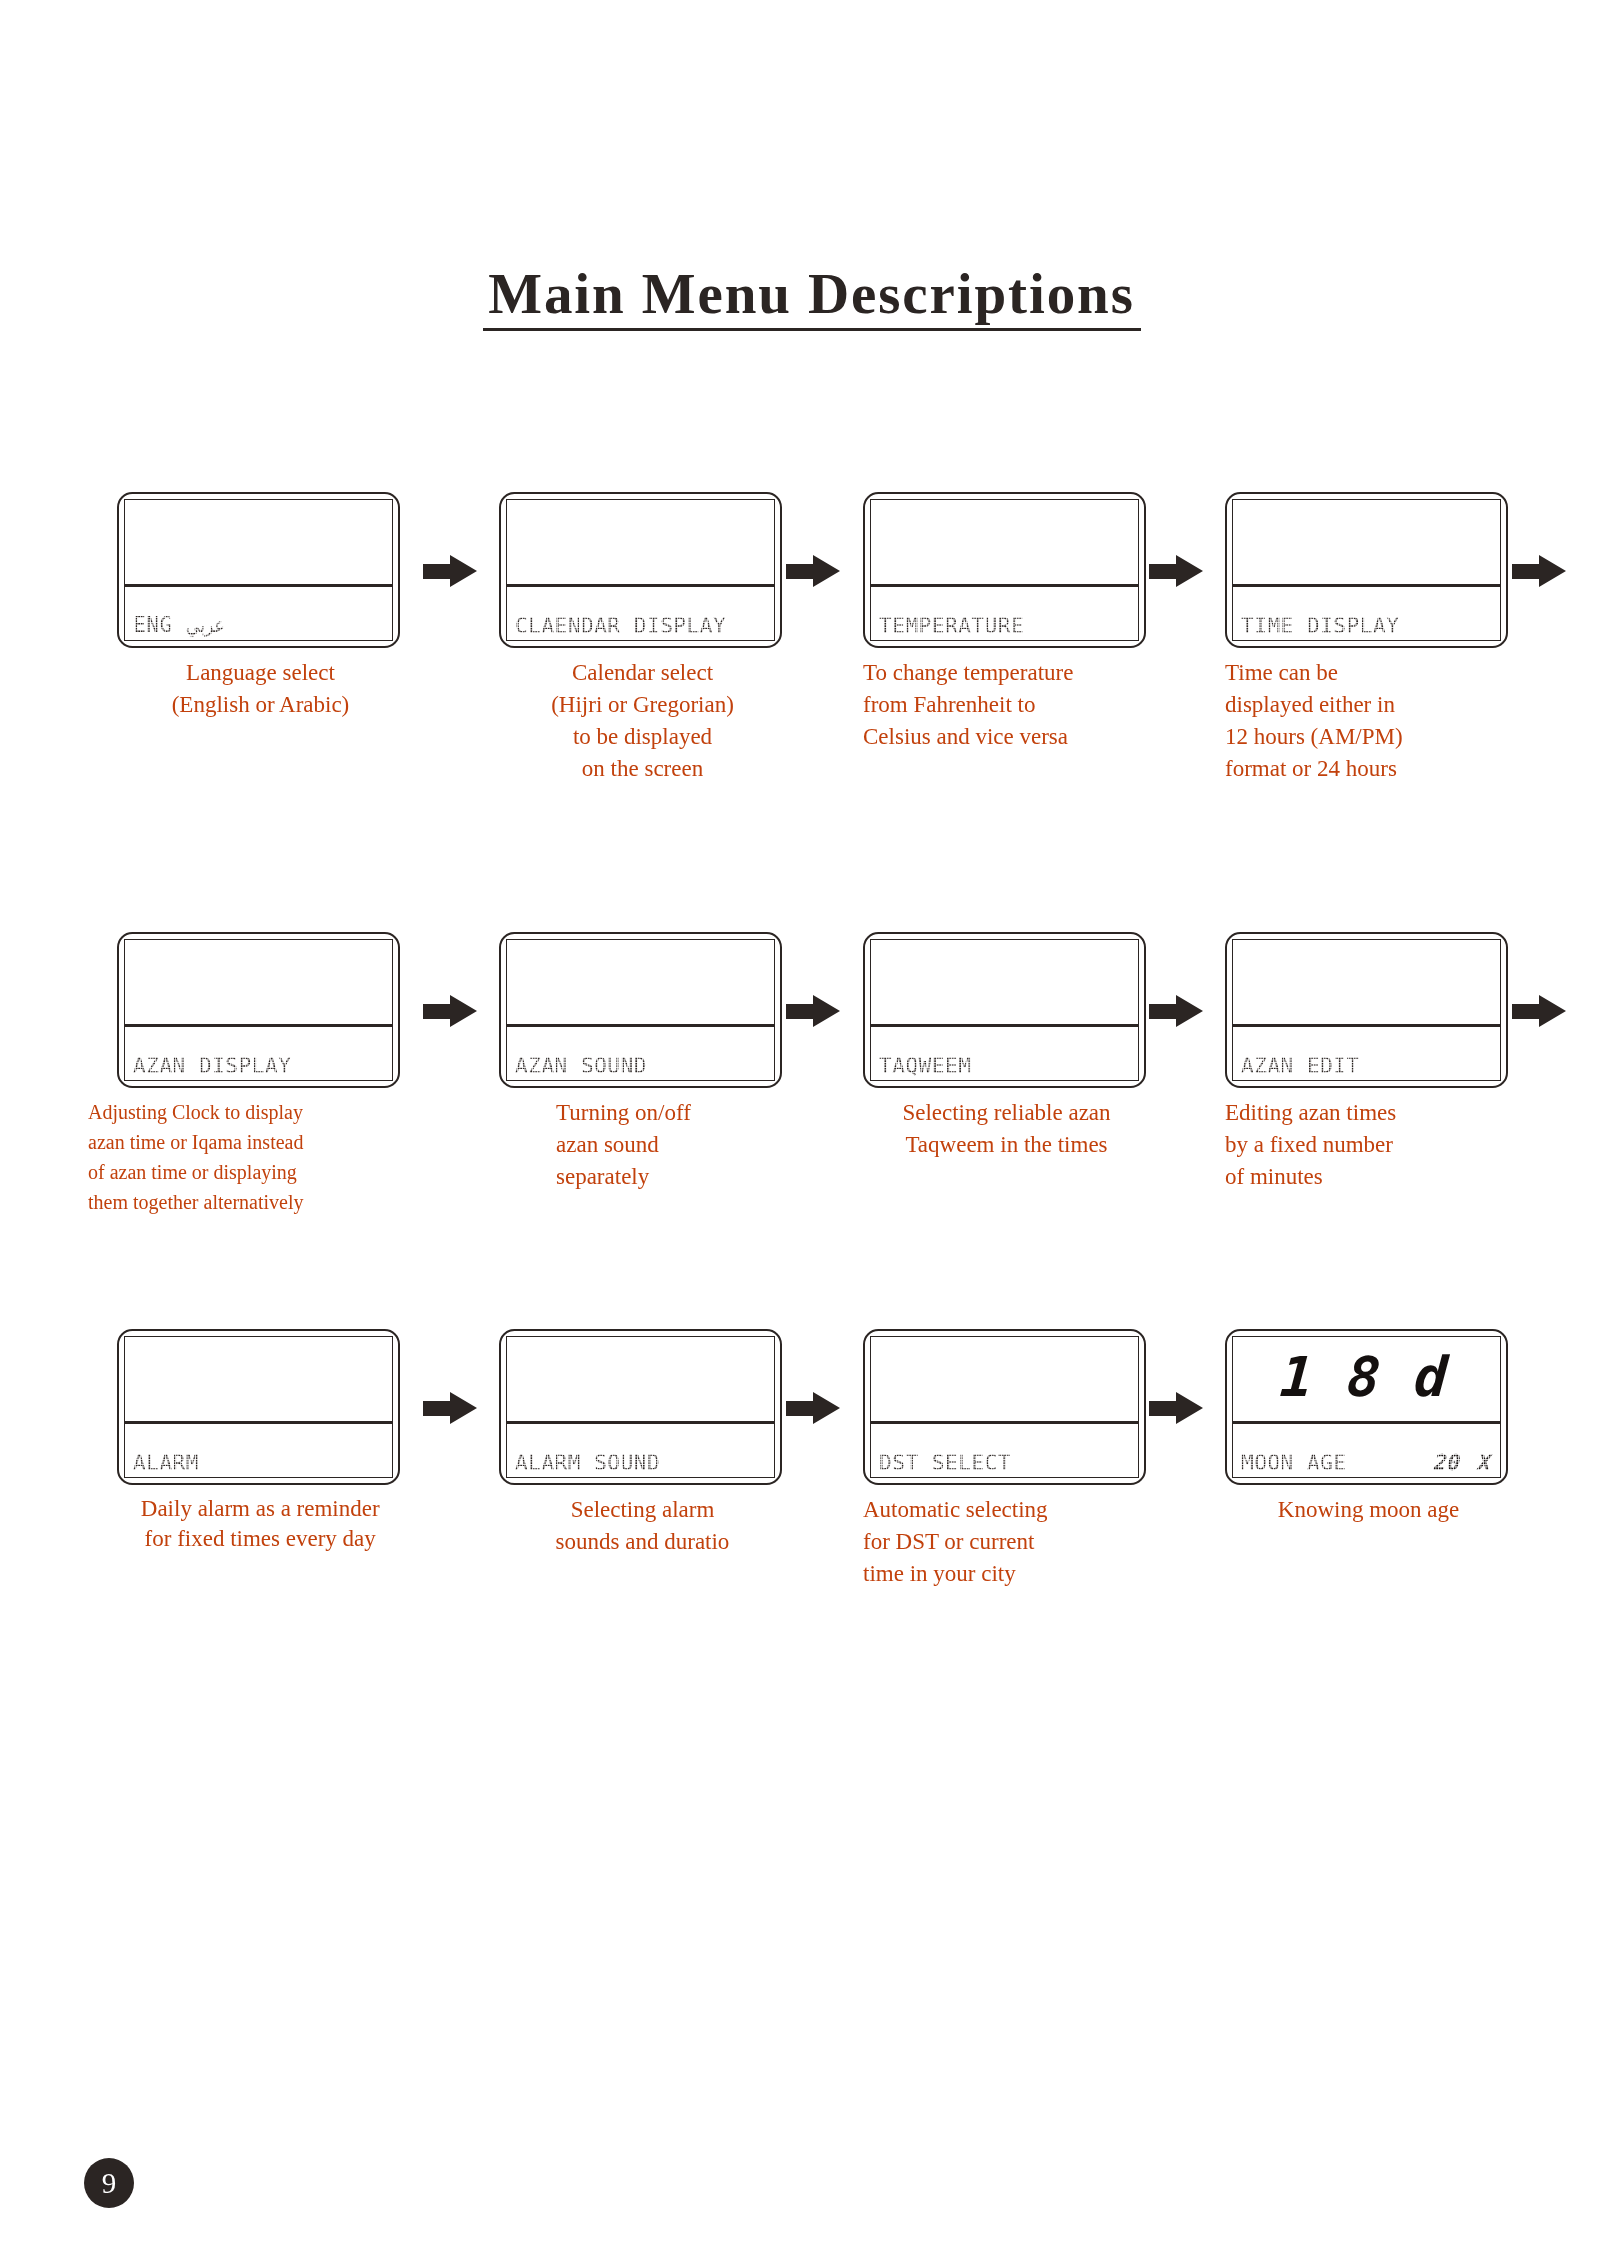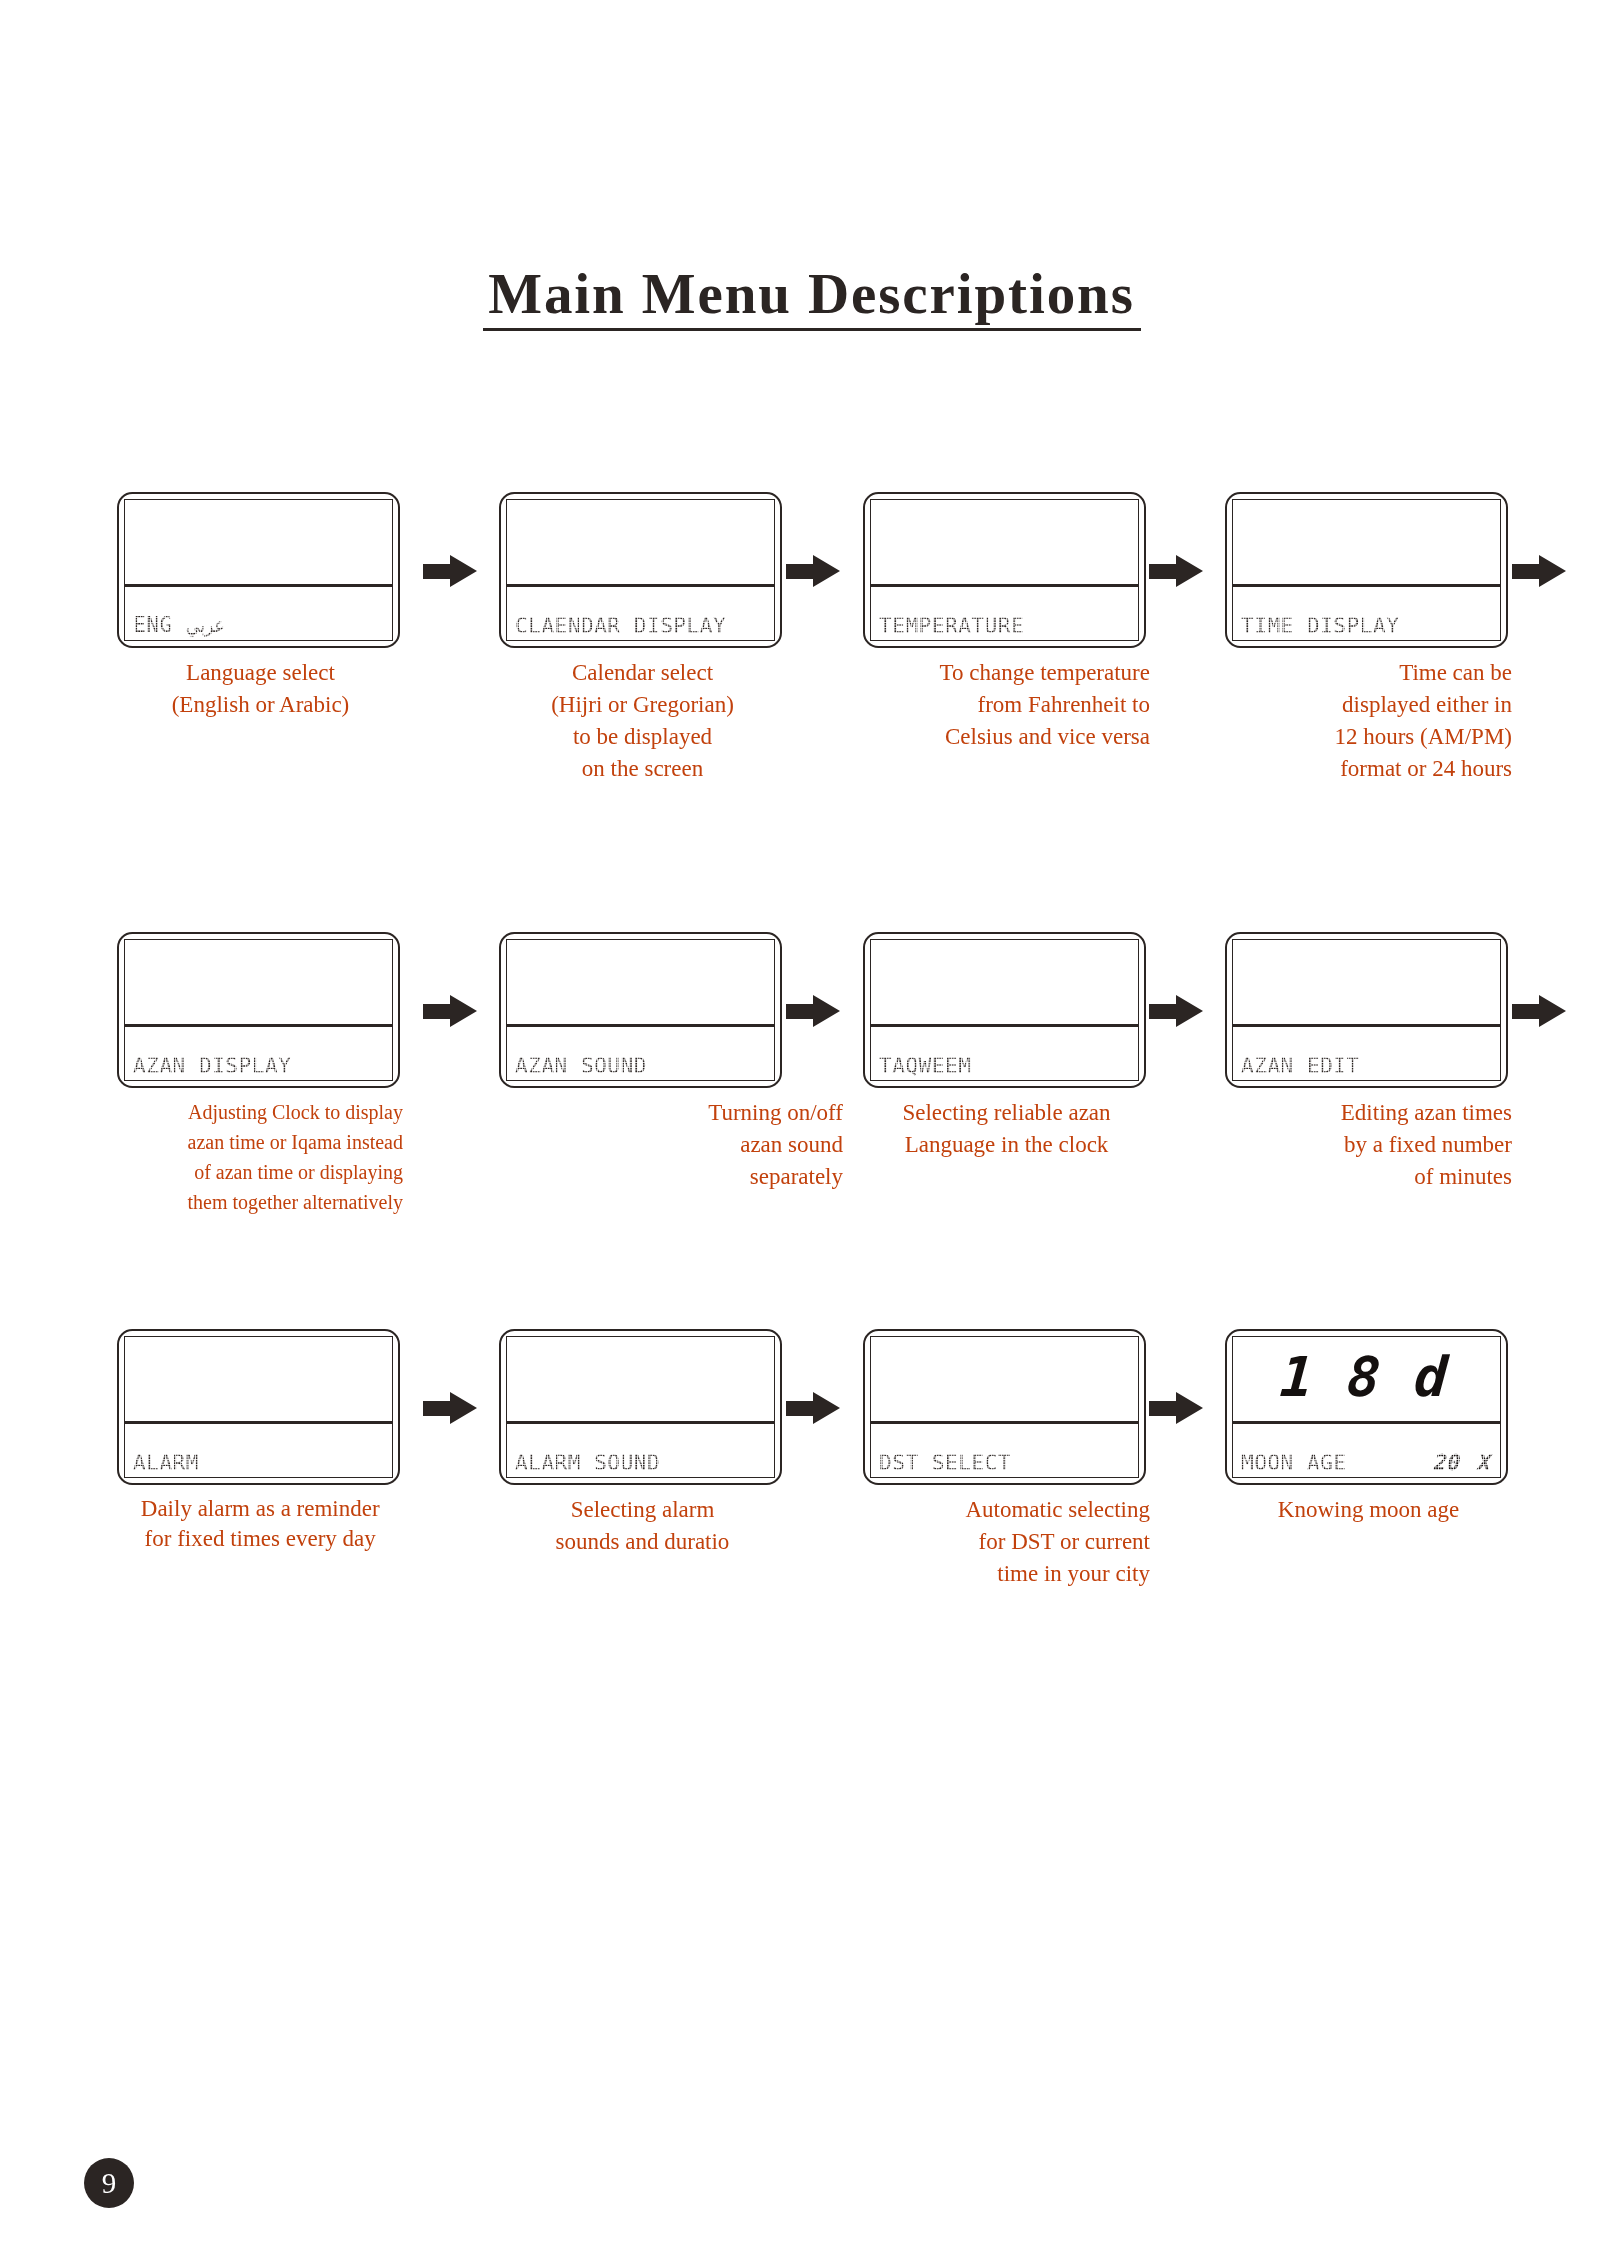--- a/index.html
+++ b/index.html
@@ -170,21 +170,21 @@
   .caption {
     position: absolute;
     top: 165px;
     width: 287px;
     font-family: "Liberation Serif", "DejaVu Serif", serif;
     font-size: 23px;
     line-height: 32px;
     color: #c2410c;
   }
   .caption.center { text-align: center; }
-  .caption.left   { text-align: right; }
+  .caption.left   { text-align: left; }
   .caption.small  { font-size: 20px; line-height: 30px; width: 315px; }
 
   
   .arrow {
     position: absolute;
     width: 54px;
     height: 32.5px;
   }
   .arrow .shaft {
     position: absolute;
@@ -370,21 +370,21 @@
       <div class="lcd-inner">
         <div class="lcd-top"></div>
         <div class="lcd-divider"></div>
         <div class="lcd-bottom">
           <div class="dotmatrix">TAQWEEM</div>
           <div class="dot-mask"></div>
         </div>
       </div>
     </div>
     <div class="caption center" style="white-space:pre-line">Selecting reliable azan
-Language in the clock</div>
+Taqweem in the times</div>
   </div>
 
   <div class="arrow a-y ax2">
     <div class="shaft"></div>
       <div class="head"></div>
   </div>
 
   <div class="cell c3">
     <div class="lcd">
       <div class="lcd-inner">

